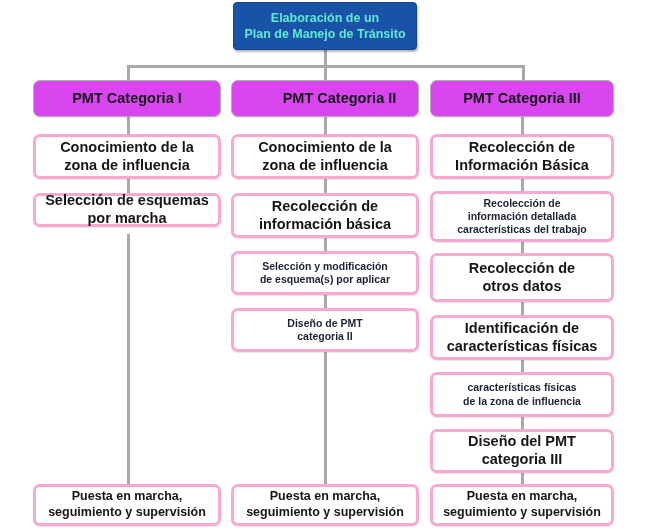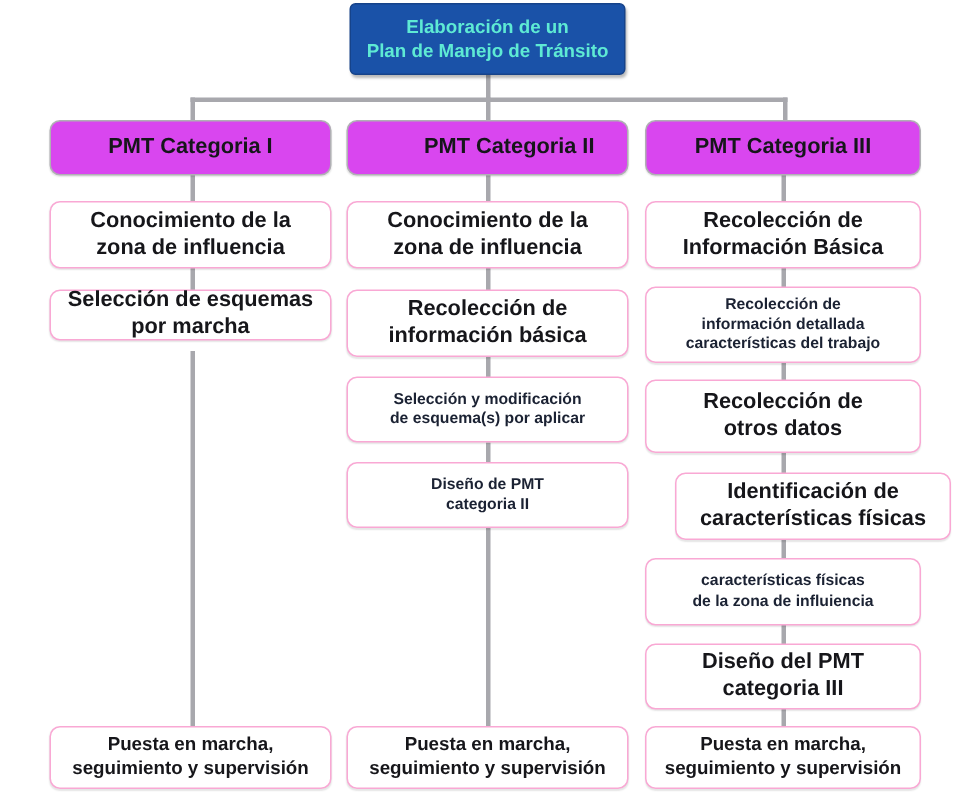--- a/index.html
+++ b/index.html
@@ -31,21 +31,21 @@
     z-index: 1;
   }
   .conn.v { width: 3px; }
   .conn.h { height: 3px; }
 
   
   .node {
     position: absolute;
     z-index: 2;
     box-sizing: border-box;
-    border: 1px solid #f9a8d4;
+    border: 3px solid #f9a8d4;
     border-radius: 7px;
     background: #ffffff;
     display: flex;
     align-items: center;
     justify-content: center;
     text-align: center;
     color: #16161a;
     font-weight: bold;
     line-height: 1.22;
     padding: 2px 6px;
@@ -216,31 +216,31 @@
     </div>
   </div>
 
   <div class="node step" style="left:430px; top:253px; width:184px; height:49px;">
     <div class="lines">
       <span>Recolección de</span>
       <span>otros datos</span>
     </div>
   </div>
 
-  <div class="node step" style="left:430px; top:315px; width:184px; height:45px;margin-left:20px;">
+  <div class="node step" style="left:430px; top:315px; width:184px; height:45px;">
     <div class="lines">
       <span>Identificación de</span>
       <span>características físicas</span>
     </div>
   </div>
 
   <div class="node small" style="left:430px; top:372px; width:184px; height:45px;">
     <div class="lines">
       <span>características físicas</span>
-      <span>de la zona de influiencia</span>
+      <span>de la zona de influencia</span>
     </div>
   </div>
 
   <div class="node step" style="left:430px; top:429px; width:184px; height:44px;">
     <div class="lines">
       <span>Diseño del PMT</span>
       <span>categoria III</span>
     </div>
   </div>
 

